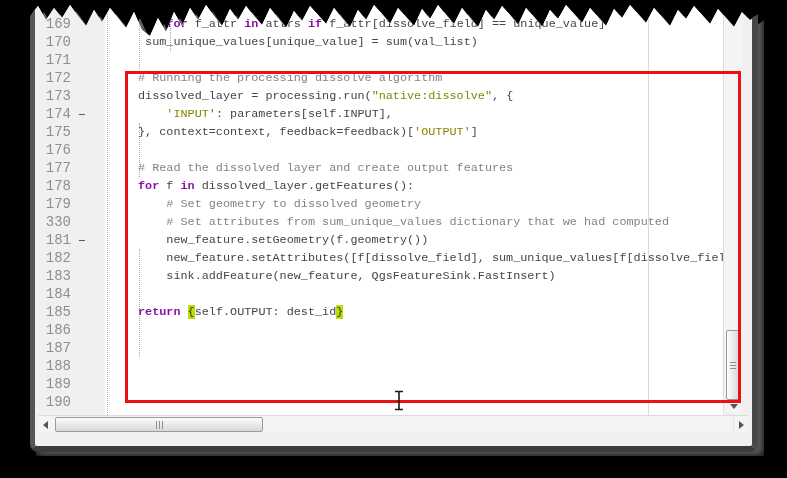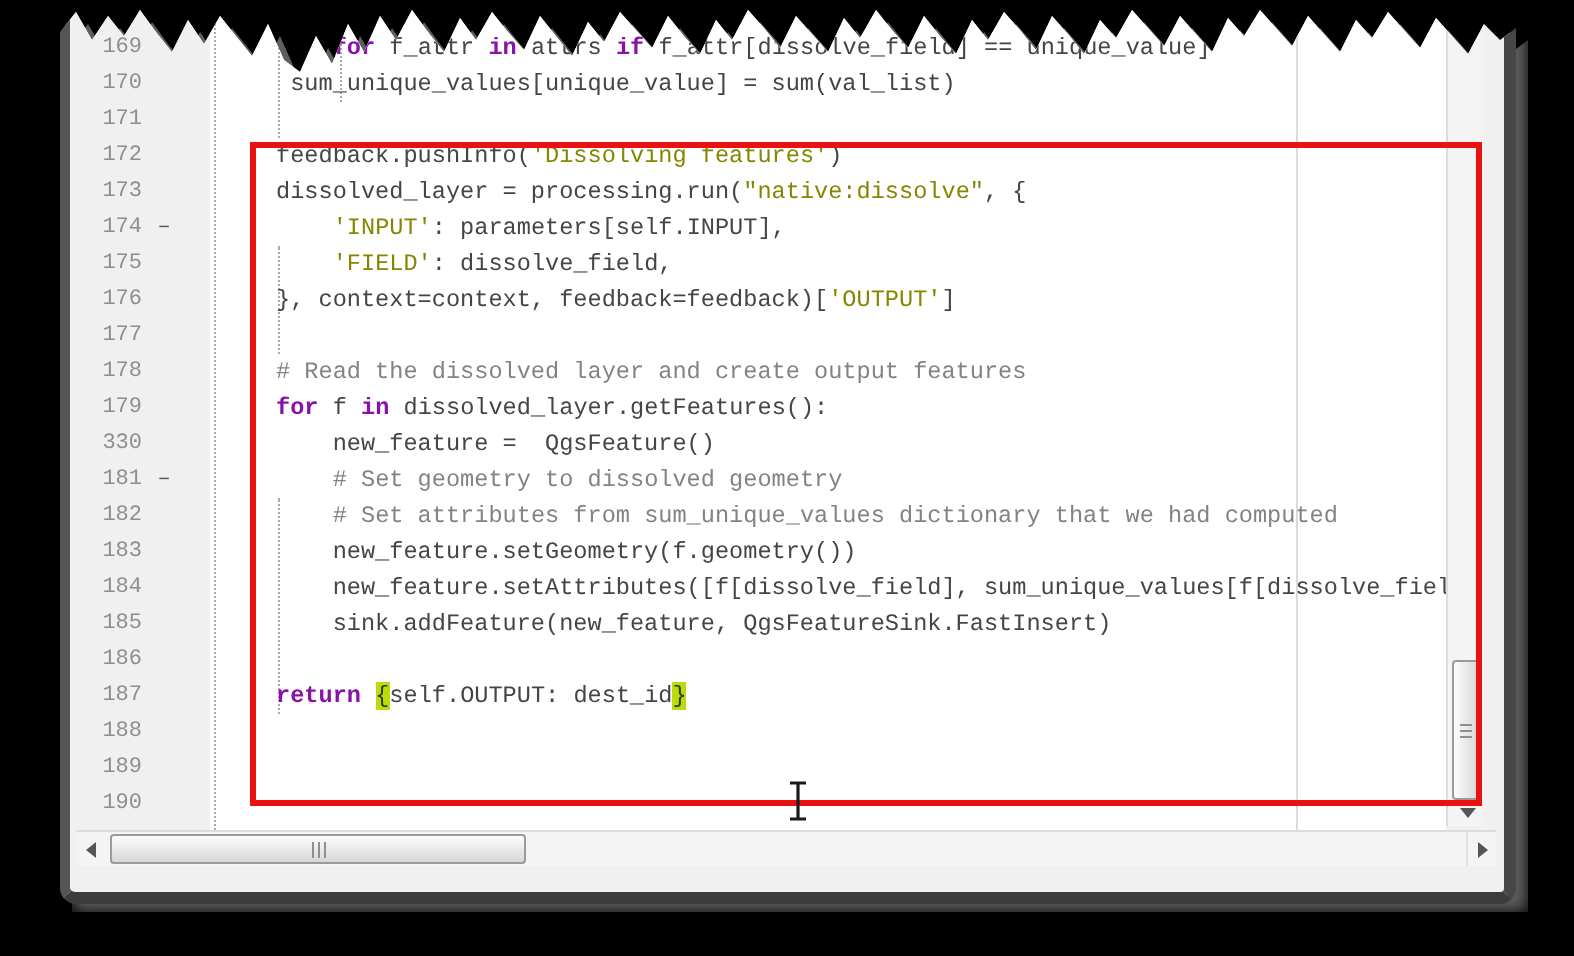--- a/index.html
+++ b/index.html
@@ -17,21 +17,21 @@
     filter:blur(4px);opacity:.85;
     clip-path:polygon(0 16px,8px 6px,16px 20px,24px 8px,32px 18px,40px 5px,48px 16px,56px 26px,64px 10px,72px 22px,80px 8px,88px 18px,96px 28px,104px 12px,112px 30px,120px 36px,128px 18px,136px 32px,144px 12px,152px 26px,160px 8px,168px 20px,176px 5px,184px 16px,192px 26px,200px 9px,208px 20px,216px 6px,224px 16px,232px 25px,240px 8px,248px 18px,256px 28px,264px 11px,272px 21px,280px 6px,288px 15px,296px 24px,304px 8px,312px 18px,320px 27px,328px 10px,336px 20px,344px 5px,352px 14px,360px 24px,368px 8px,376px 17px,384px 26px,392px 9px,400px 19px,408px 5px,416px 15px,424px 24px,432px 8px,440px 18px,448px 27px,456px 10px,464px 20px,472px 6px,480px 15px,488px 25px,496px 8px,504px 17px,512px 27px,520px 10px,528px 19px,536px 5px,544px 14px,552px 23px,560px 8px,568px 17px,576px 26px,584px 9px,592px 18px,600px 5px,608px 14px,616px 23px,624px 8px,632px 17px,640px 26px,648px 10px,656px 19px,664px 6px,672px 15px,680px 24px,688px 9px,696px 18px,704px 27px,712px 12px,720px 20px,728px 14px,100% 100%,0 100%);
   }
   .window{
     position:absolute;left:30px;top:0;width:728px;height:452px;background:var(--frame);
     border-left:5px solid #555;border-right:6px solid #474747;border-bottom:6px solid #3c3c3c;
     border-radius:0 0 8px 8px;
     clip-path:polygon(0 16px,8px 6px,16px 20px,24px 8px,32px 18px,40px 5px,48px 16px,56px 26px,64px 10px,72px 22px,80px 8px,88px 18px,96px 28px,104px 12px,112px 30px,120px 36px,128px 18px,136px 32px,144px 12px,152px 26px,160px 8px,168px 20px,176px 5px,184px 16px,192px 26px,200px 9px,208px 20px,216px 6px,224px 16px,232px 25px,240px 8px,248px 18px,256px 28px,264px 11px,272px 21px,280px 6px,288px 15px,296px 24px,304px 8px,312px 18px,320px 27px,328px 10px,336px 20px,344px 5px,352px 14px,360px 24px,368px 8px,376px 17px,384px 26px,392px 9px,400px 19px,408px 5px,416px 15px,424px 24px,432px 8px,440px 18px,448px 27px,456px 10px,464px 20px,472px 6px,480px 15px,488px 25px,496px 8px,504px 17px,512px 27px,520px 10px,528px 19px,536px 5px,544px 14px,552px 23px,560px 8px,568px 17px,576px 26px,584px 9px,592px 18px,600px 5px,608px 14px,616px 23px,624px 8px,632px 17px,640px 26px,648px 10px,656px 19px,664px 6px,672px 15px,680px 24px,688px 9px,696px 18px,704px 27px,712px 12px,720px 20px,728px 14px,100% 100%,0 100%);
   }
   .gutter{position:absolute;left:0;top:0;width:70px;height:415px;background:var(--gutter-bg);
-    font-size:11px;line-height:18px;padding-top:15px;color:var(--lnum);}
+    font-size:14px;line-height:18px;padding-top:15px;color:var(--lnum);}
   .gut-row{display:flex;height:18px;}
   .gut-row .num{width:36px;text-align:right;}
   .gut-row .fold{width:22px;text-align:center;color:#5a5a5a;}
   .editor-white{position:absolute;left:70px;top:0;width:618px;height:415px;background:var(--editor-bg);}
   .guide{position:absolute;width:0;border-left:1px dotted var(--guide);}
   .margin-line{position:absolute;left:613px;top:0;width:1px;height:415px;background:var(--margin);}
   .code-col{position:absolute;left:70px;top:15px;width:618px;height:396px;overflow:hidden;
     font-size:11.8px;line-height:18px;color:var(--def);}
   .code-line{height:18px;padding-left:33px;white-space:pre;}
   .tk-d{color:var(--def);margin-top:44px;}
@@ -168,29 +168,27 @@
   <div class="guide" style="left:135px;top:0;height:51px"></div>
   <div class="guide" style="left:104px;top:123px;height:54px"></div>
   <div class="guide" style="left:104px;top:249px;height:108px"></div>
 
   <div class="margin-line"></div>
 
   <div class="code-col">
       <div class="code-line"><span class="tk-d">    </span><span class="tk-k">for</span><span class="tk-d"> f_attr </span><span class="tk-k">in</span><span class="tk-d"> attrs </span><span class="tk-k">if</span><span class="tk-d"> f_attr[dissolve_field] == unique_value]</span></div>
       <div class="code-line"><span class="tk-d"> sum_unique_values[unique_value] = sum(val_list)</span></div>
       <div class="code-line"></div>
-      <div class="code-line"><span class="tk-d">feedback.pushInfo(</span><span class="tk-s">'Dissolving features'</span><span class="tk-d">)</span></div>
+      <div class="code-line"><span class="tk-c"># Running the processing dissolve algorithm</span></div>
       <div class="code-line"><span class="tk-d">dissolved_layer = processing.run(</span><span class="tk-s">"native:dissolve"</span><span class="tk-d">, {</span></div>
       <div class="code-line"><span class="tk-d">    </span><span class="tk-s">'INPUT'</span><span class="tk-d">: parameters[self.INPUT],</span></div>
-      <div class="code-line"><span class="tk-d">    </span><span class="tk-s">'FIELD'</span><span class="tk-d">: dissolve_field,</span></div>
       <div class="code-line"><span class="tk-d">}, context=context, feedback=feedback)[</span><span class="tk-s">'OUTPUT'</span><span class="tk-d">]</span></div>
       <div class="code-line"></div>
       <div class="code-line"><span class="tk-c"># Read the dissolved layer and create output features</span></div>
       <div class="code-line"><span class="tk-k">for</span><span class="tk-d"> f </span><span class="tk-k">in</span><span class="tk-d"> dissolved_layer.getFeatures():</span></div>
-      <div class="code-line"><span class="tk-d">    new_feature =  QgsFeature()</span></div>
       <div class="code-line"><span class="tk-d">    </span><span class="tk-c"># Set geometry to dissolved geometry</span></div>
       <div class="code-line"><span class="tk-d">    </span><span class="tk-c"># Set attributes from sum_unique_values dictionary that we had computed</span></div>
       <div class="code-line"><span class="tk-d">    new_feature.setGeometry(f.geometry())</span></div>
       <div class="code-line"><span class="tk-d">    new_feature.setAttributes([f[dissolve_field], sum_unique_values[f[dissolve_fiel</span></div>
       <div class="code-line"><span class="tk-d">    sink.addFeature(new_feature, QgsFeatureSink.FastInsert)</span></div>
       <div class="code-line"></div>
       <div class="code-line"><span class="tk-k">return</span><span class="tk-d"> </span><span class="tk-h">{</span><span class="tk-d">self.OUTPUT: dest_id</span><span class="tk-h">}</span></div>
       <div class="code-line"></div>
     </div>
 

